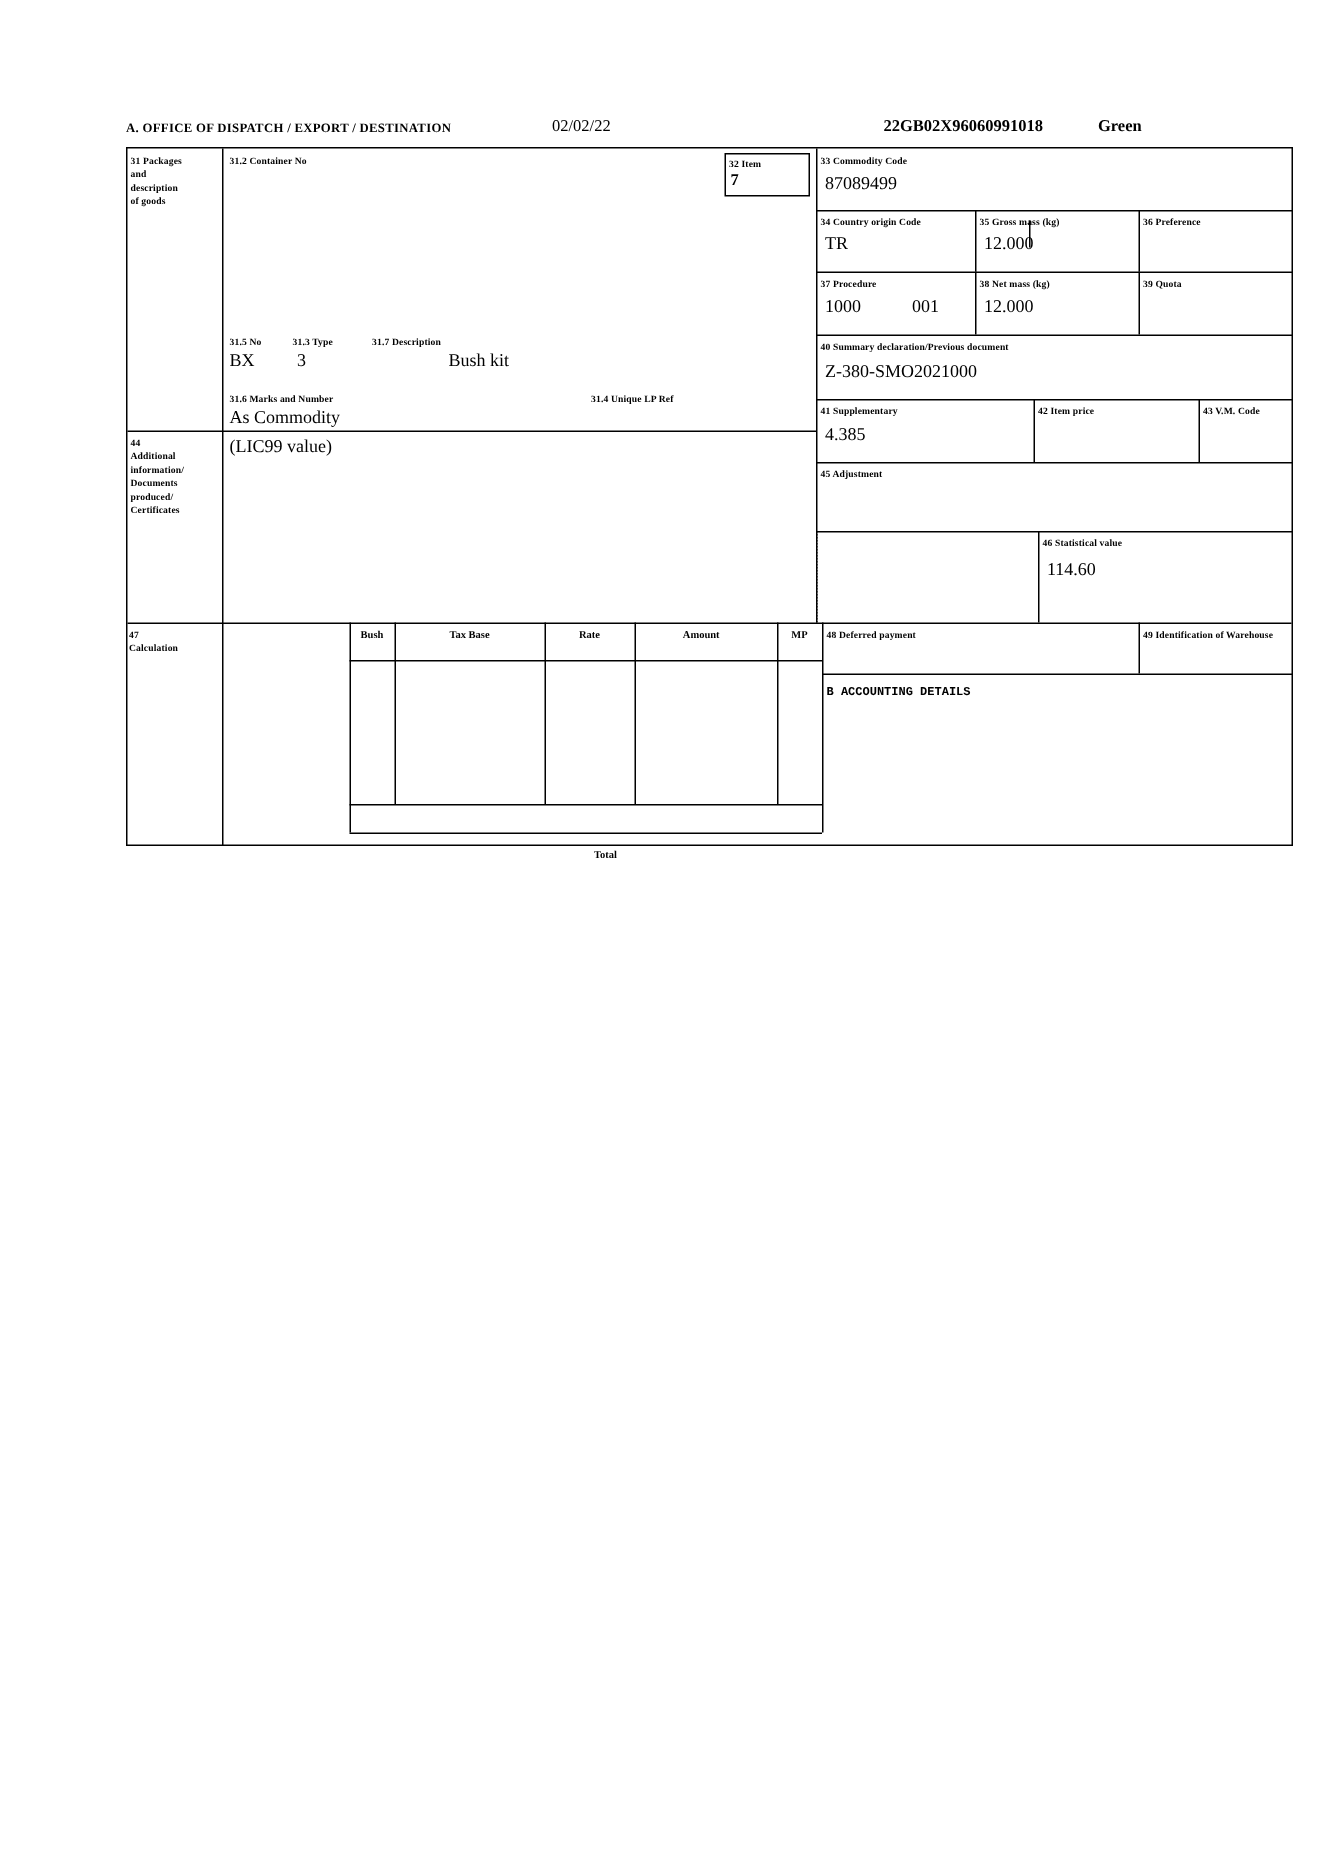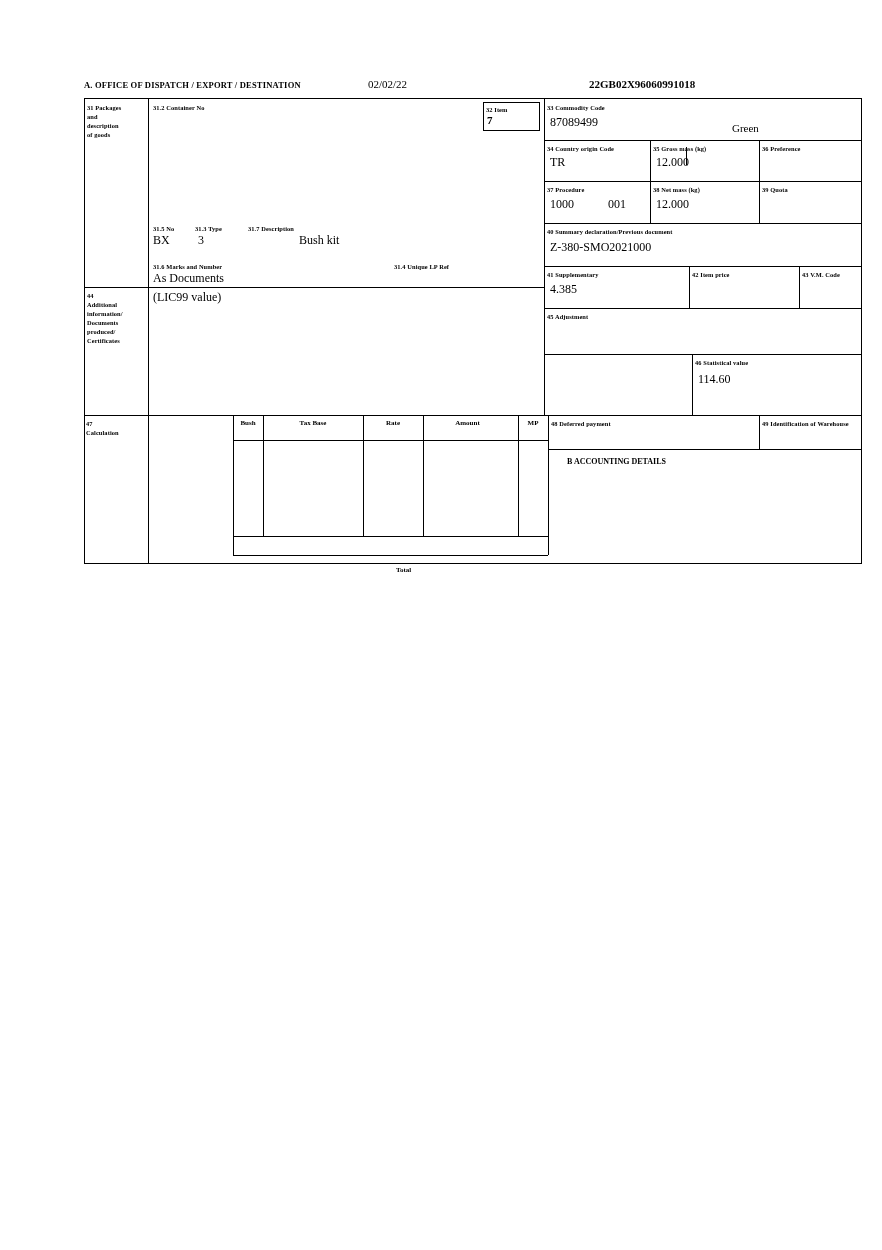--- a/index.html
+++ b/index.html
@@ -48,22 +48,21 @@
     position: absolute;
     left: 505px; top: -2px;
     font-size: 11px;
     font-weight: bold;
     white-space: nowrap;
   }
   .hdr-green {
     position: absolute;
     left: 648px; top: -2px;
     font-size: 11px;
-    font-weight: normal;
-    margin-top: 44px;
+    font-weight: bold;
   }
 
   
   .frame {
     position: absolute;
     left: 84px;
     top: 98px;
     width: 778px;
     height: 466px;
     border: 1px solid #000;
@@ -201,21 +200,21 @@
     <div class="cell lbl" style="left:68px; top:125px;">31.5 No</div>
     <div class="cell lbl" style="left:110px; top:125px;">31.3 Type</div>
     <div class="cell lbl" style="left:163px; top:125px;">31.7 Description</div>
 
     <div class="cell val" style="left:68px; top:135px; font-size:12px;">BX</div>
     <div class="cell val" style="left:113px; top:135px; font-size:12px;">3</div>
     <div class="cell val" style="left:166px; top:135px; font-size:12px;margin-left:48px;">Bush kit</div>
 
     <div class="cell lbl" style="left:68px; top:163px;">31.6 Marks and Number</div>
     <div class="cell lbl" style="left:309px; top:163px;">31.4 Unique LP Ref</div>
-    <div class="cell val" style="left:68px; top:173px; font-size:12px;">As Documents</div>
+    <div class="cell val" style="left:68px; top:173px; font-size:12px;">As Commodity</div>
     <div class="cell val" style="left:309px; top:173px;"></div>
 
     <div class="hline" style="left:0px; top:188px; width:459px;"></div>
 
     <div class="cell" style="left:2px; top:192px; width:60px;">
       <div class="lbl">44</div>
       <div class="lbl">Additional</div>
       <div class="lbl">information/</div>
       <div class="lbl">Documents</div>
       <div class="lbl">produced/</div>
@@ -321,18 +320,18 @@
 
       <div class="cell lbl" style="left:403px; top:4px;">48 Deferred payment</div>
       <div class="cell val-sm" style="left:406px; top:16px;"></div>
       <div class="vline" style="left:611px; top:0px; height:34px;"></div>
 
       <div class="cell lbl" style="left:614px; top:4px;">49 Identification of Warehouse</div>
       <div class="cell val-sm" style="left:617px; top:16px;"></div>
 
       <div class="hline" style="left:400px; top:34px; width:314px;"></div>
 
-      <div class="cell" style="left:419px; top:42px; font-size:8px; font-weight:bold;">B ACCOUNTING DETAILS</div>
+      <div class="cell" style="left:403px; top:42px; font-size:8px; font-weight:bold;font-family:Liberation Mono, monospace;">B ACCOUNTING DETAILS</div>
       <div class="cell val-sm" style="left:406px; top:56px;"></div>
     </div>
 
   </div>
 </div>
 
 </body></html>

